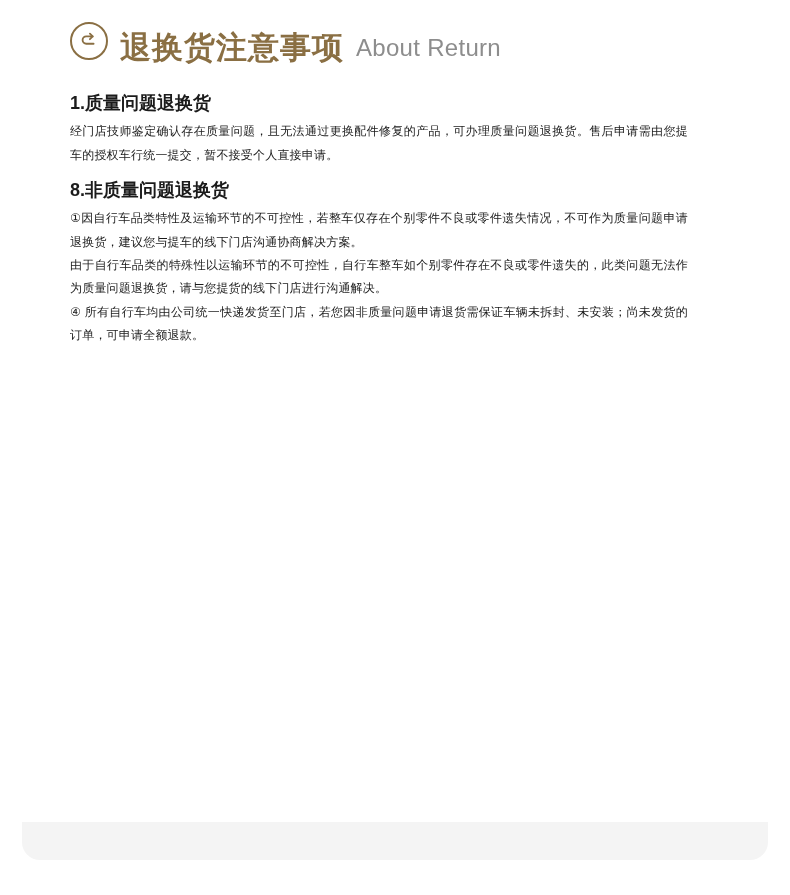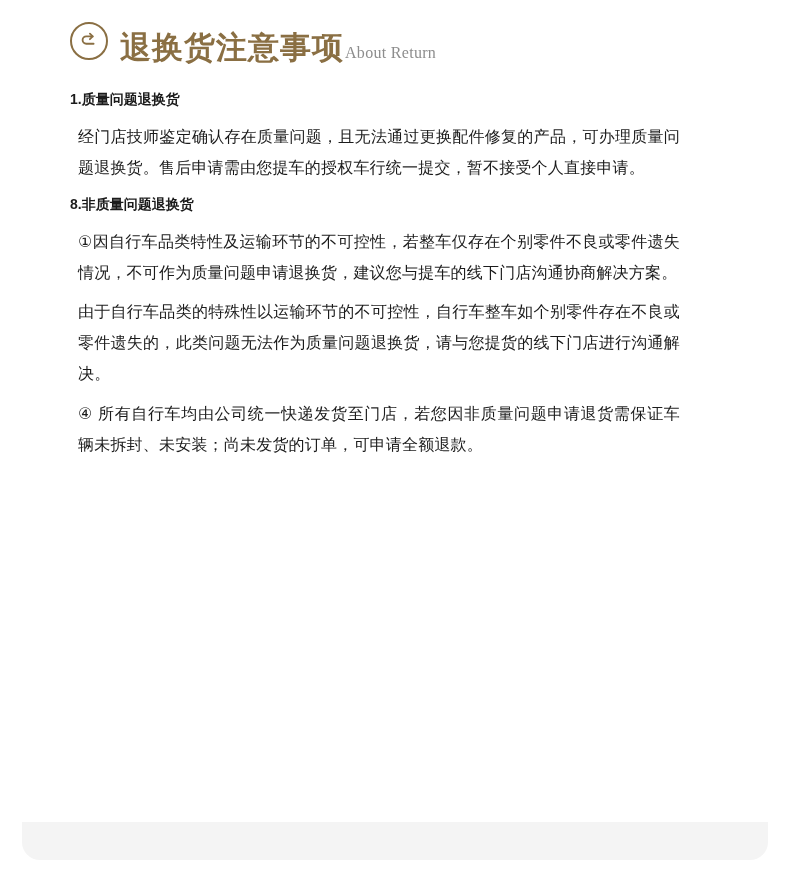--- a/index.html
+++ b/index.html
@@ -63,44 +63,44 @@
   .title-cn {
     font-size: 31px;
     font-weight: bold;
     color: #8a6f43;
     letter-spacing: 1px;
     line-height: 1;
     margin-bottom: 3px;
     font-family: "Liberation Sans", "DejaVu Sans", sans-serif;
   }
   .title-en {
-    font-size: 16px;
+    font-size: 24px;
     color: #8d8d8d;
-    margin-left: 1px;
+    margin-left: 12px;
     margin-bottom: 4px;
-    font-family: Liberation Serif, serif;
+    font-family: Liberation Sans, sans-serif;
     letter-spacing: 0.3px;
   }
   .body {
     position: relative;
     z-index: 3;
     padding: 14px 78px 0 70px;
   }
   .section-head {
-    font-size: 14px;
+    font-size: 18px;
     font-weight: bold;
     color: #1b1b1b;
     line-height: 1.9;
     margin: 6px 0 0 0;
   }
   p.para {
-    font-size: 16px;
+    font-size: 12px;
     color: #1b1b1b;
     line-height: 1.95;
-    margin: 8px;
+    margin: 0;
     text-align: justify;
     letter-spacing: 0.2px;
   }
   .hl {
     color: #b98c3c;
   }
 </style>
 </head>
 <body>
 

